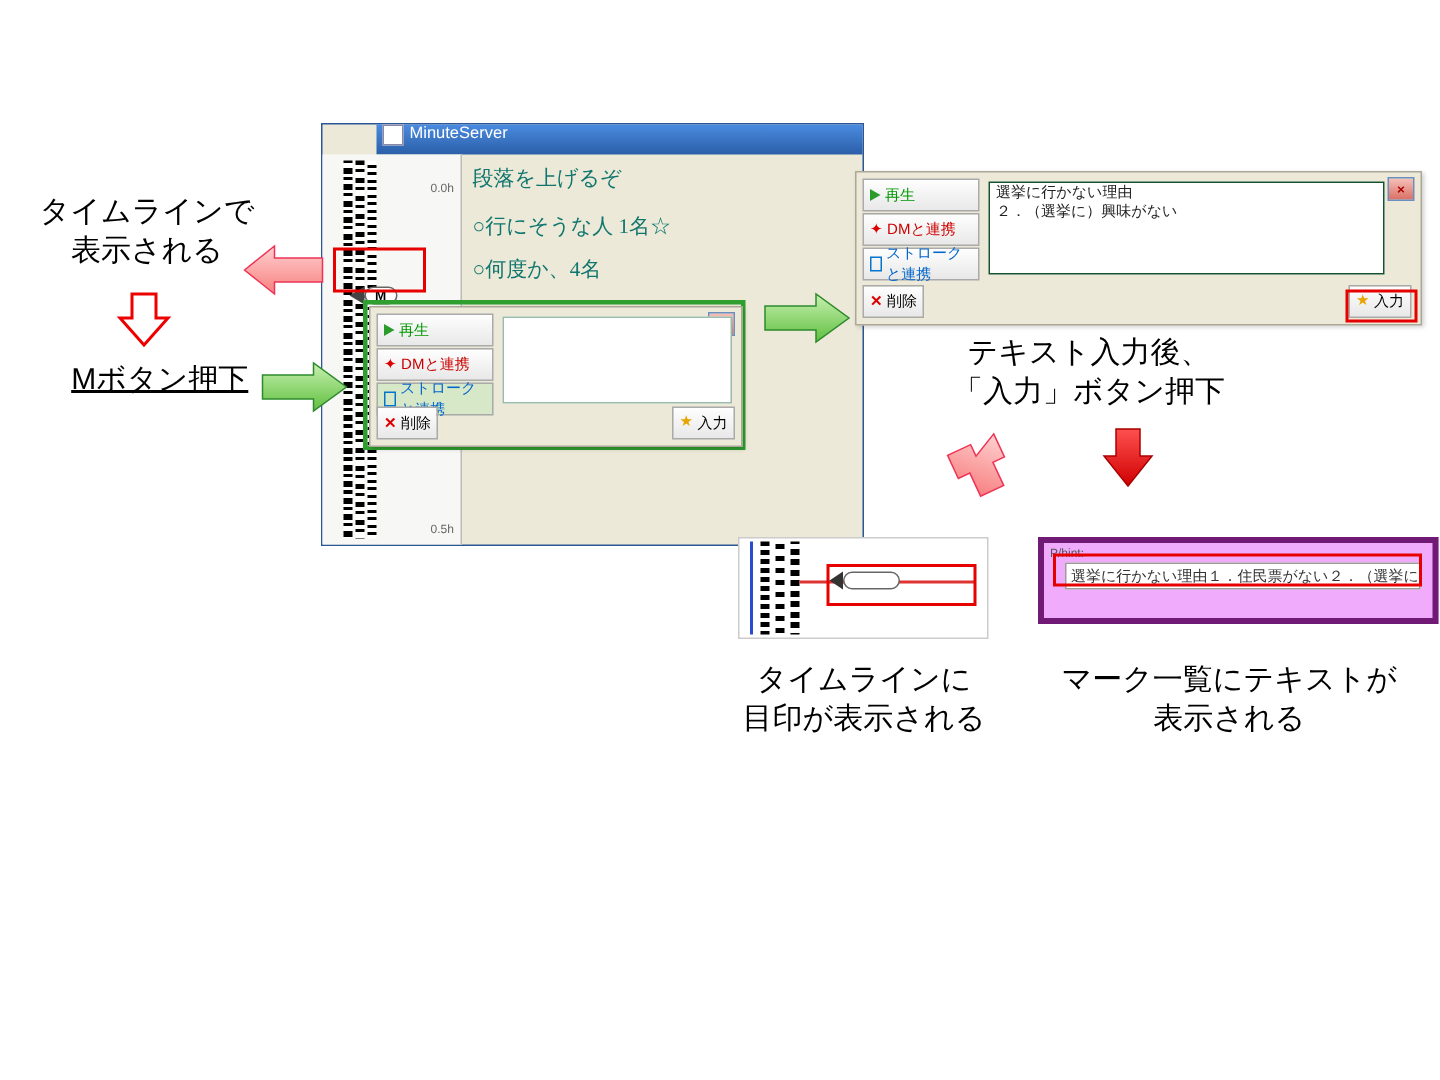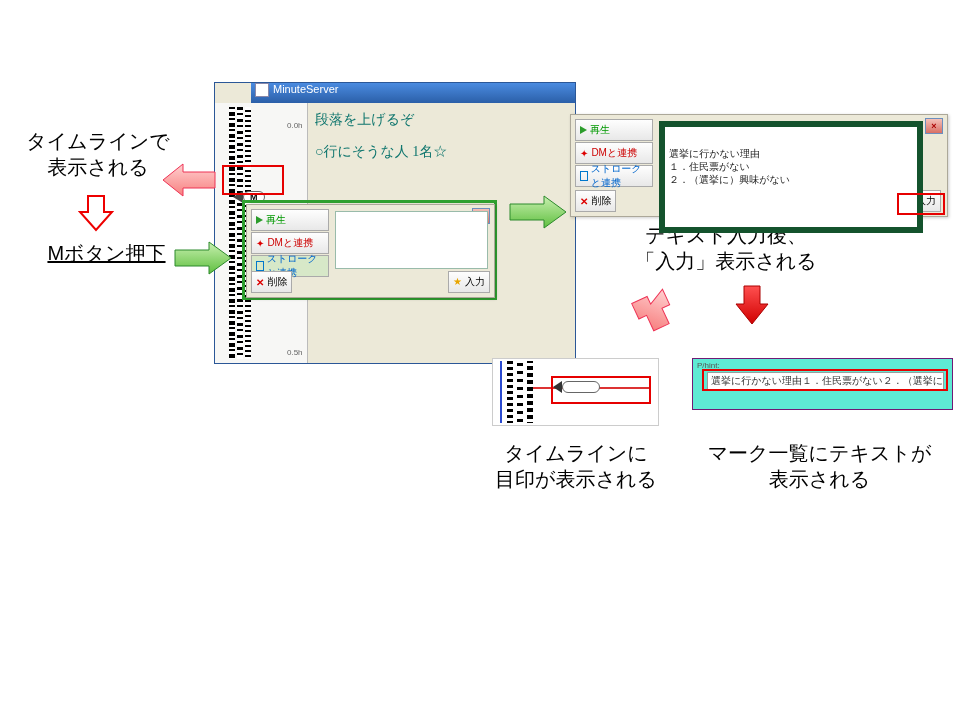--- a/index.html
+++ b/index.html
@@ -22,21 +22,21 @@
 .txtfield{background:#fff;border:1px solid #9c9c9c;font-size:10px;color:#333;padding:1px 3px;overflow:hidden;white-space:nowrap;}
 </style>
 </head>
 <body>
 
 <div class="abs lbl" style="left:8px;top:128px;width:180px;white-space:pre;">タイムラインで
 表示される</div>
 <div class="abs lbl" style="left:24px;top:240px;width:165px;text-decoration:underline;">Mボタン押下</div>
 <div class="abs lbl" style="left:258px;top:306px;width:210px;">マーク用パネル表示</div>
 <div class="abs lbl" style="left:616px;top:222px;width:220px;white-space:pre;">テキスト入力後、
-「入力」表示される</div>
+「入力」ボタン押下</div>
 <div class="abs lbl" style="left:476px;top:440px;width:200px;white-space:pre;">タイムラインに
 目印が表示される</div>
 <div class="abs lbl" style="left:692px;top:440px;width:255px;white-space:pre;">マーク一覧にテキストが
 表示される</div>
 
 <div class="abs" style="left:214px;top:82px;width:360px;height:280px;background:#ece9d8;border:1px solid #2b5797;">
   <div style="height:20px;background:linear-gradient(#4a8be0,#2b5fa8);display:flex;align-items:flex-start;padding:0 4px;margin-left:36px;">
     <div style="width:12px;height:12px;background:#fff;margin-right:4px;border:1px solid #88a;"></div>
     <span style="color:#fff;font-size:11px;">MinuteServer</span>
   </div>
@@ -55,20 +55,21 @@
     <div style="position:absolute;left:18px;top:88px;display:flex;align-items:center;">
       <div style="width:0;height:0;border-right:10px solid #444;border-top:6px solid transparent;border-bottom:6px solid transparent;"></div>
       <div style="background:#fff;border:1px solid #666;border-radius:8px;padding:0 6px;font-size:9px;font-weight:bold;">M</div>
     </div>
     <div style="font-size:8px;color:#666;position:absolute;left:72px;bottom:6px;">0.5h</div>
   </div>
 
   <div class="handwrite" style="position:absolute;left:100px;top:26px;right:4px;">
     <div>段落を上げるぞ</div>
     <div style="margin-top:10px;">○行にそうな人 1名☆</div>
+    <div style="margin-top:6px;">○何度か、4名</div>
   </div>
 </div>
 
 <div class="redbox" style="left:222px;top:165px;width:62px;height:30px;"></div>
 
 <div class="greenbox" style="left:242px;top:200px;width:255px;height:100px;"></div>
 <div class="abs small-panel" style="left:246px;top:204px;width:247px;height:92px;">
   <div style="position:absolute;right:4px;top:3px;">
     <div class="closebox">
         <span class="x">×</span>
@@ -120,42 +121,41 @@
       </div>
   </div>
   <div style="position:absolute;left:4px;bottom:4px;" class="btn">
       <span class="xicon">✕</span>
       <span>削除</span>
     </div>
   <div style="position:absolute;right:6px;bottom:4px;" class="btn">
       <span class="star">★</span>
       <span>入力</span>
     </div>
-  <div style="position:absolute;left:88px;top:6px;right:24px;height:60px;background:#fff;border:6px solid #14532d;padding:20px 4px;font-size:10px;line-height:1.3;color:#222;">
+  <div style="position:absolute;left:88px;top:6px;right:24px;height:60px;background:#fff;border:1px solid #14532d;padding:0 4px;font-size:10px;line-height:1.3;color:#222;">
     <div>選挙に行かない理由</div>
-    <div>１．住民票がない</div>
     <div>２．（選挙に）興味がない</div>
   </div>
 </div>
 <div class="redbox" style="left:897px;top:193px;width:48px;height:22px;"></div>
 
 <div class="abs" style="left:492px;top:358px;width:165px;height:66px;background:#fff;border:1px solid #ccc;">
   <div style="position:absolute;left:14px;top:2px;width:6px;bottom:2px;background:repeating-linear-gradient(#000 0 3px,#fff 3px 6px);"></div>
   <div style="position:absolute;left:24px;top:2px;width:6px;bottom:2px;background:repeating-linear-gradient(#fff 0 2px,#000 2px 5px,#fff 5px 8px);"></div>
   <div style="position:absolute;left:34px;top:2px;width:6px;bottom:2px;background:repeating-linear-gradient(#000 0 2px,#fff 2px 5px,#000 5px 7px);"></div>
   <div style="position:absolute;left:40px;top:28px;right:8px;height:2px;background:#d33;"></div>
   <div style="position:absolute;left:60px;top:22px;display:flex;align-items:center;">
     <div style="width:0;height:0;border-right:9px solid #333;border-top:6px solid transparent;border-bottom:6px solid transparent;"></div>
     <div style="background:#fff;border:1px solid #666;border-radius:8px;width:36px;height:10px;"></div>
   </div>
   <div style="position:absolute;left:7px;top:2px;width:2px;bottom:2px;background:#2a4ad0;"></div>
 </div>
 <div class="redbox" style="left:551px;top:376px;width:100px;height:28px;"></div>
 
-<div class="abs" style="left:692px;top:358px;width:259px;height:50px;background:#5eead4;border:1px solid #701a75;">
+<div class="abs" style="left:692px;top:358px;width:259px;height:50px;background:#f0abfc;border:4px solid #701a75;">
   <div style="font-size:8px;color:#555;margin:2px 0 0 4px;">P/hint:</div>
   <div class="txtfield" style="margin:2px 8px 0 14px;height:14px;">選挙に行かない理由１．住民票がない２．（選挙に）興</div>
 </div>
 <div class="redbox" style="left:702px;top:369px;width:246px;height:22px;"></div>
 
 <svg class="abs" style="left:0;top:0;" width="960" height="720">
   <defs>
     <linearGradient id="gRed" x1="0" y1="0" x2="0" y2="1">
       <stop offset="0" stop-color="#ffd0d0"></stop>
         <stop offset="1" stop-color="#f78080"></stop>

